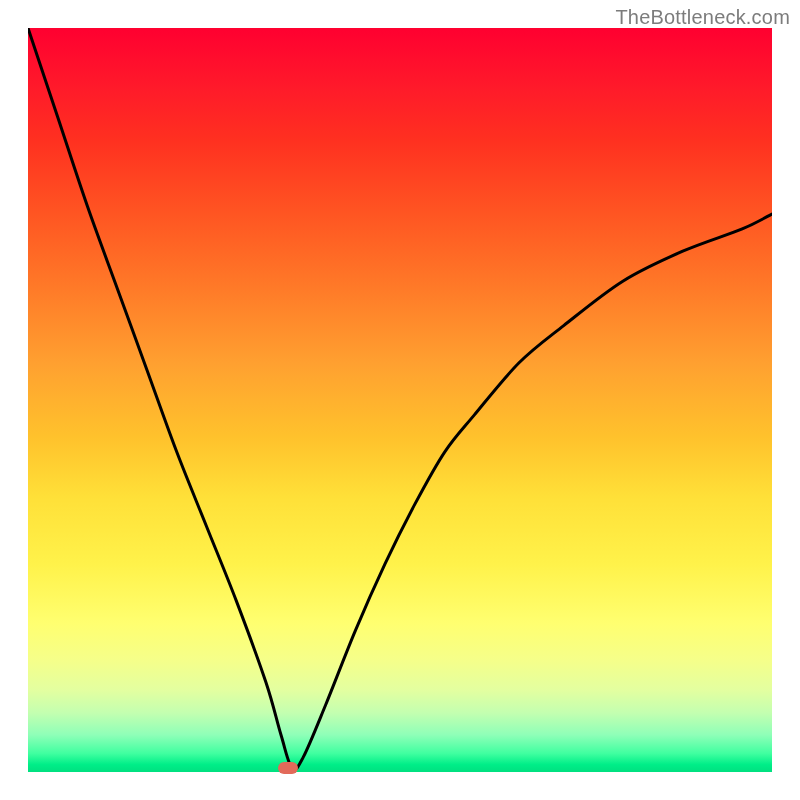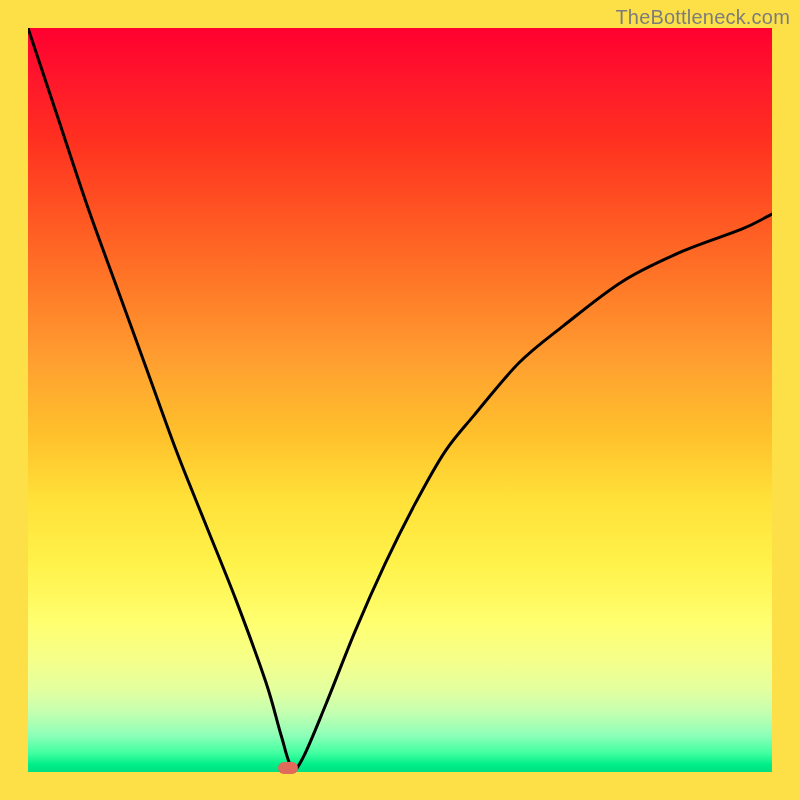--- a/index.html
+++ b/index.html
@@ -1,21 +1,21 @@
 <!DOCTYPE html>
 <html><head>
 <meta charset="utf-8">
 <style>
   * { margin: 0; padding: 0; box-sizing: border-box; }
   html, body { width: 800px; height: 800px; overflow: hidden; background: #000; }
   .frame {
     position: relative;
     width: 800px;
     height: 800px;
-    background: #fde047;
+    background: #ffffff;
   }
   .plot-area {
     position: absolute;
     left: 28px;
     top: 28px;
     width: 744px;
     height: 744px;
     background: linear-gradient(to bottom,
       #ff0030 0%,
       #ff1a2a 8%,

